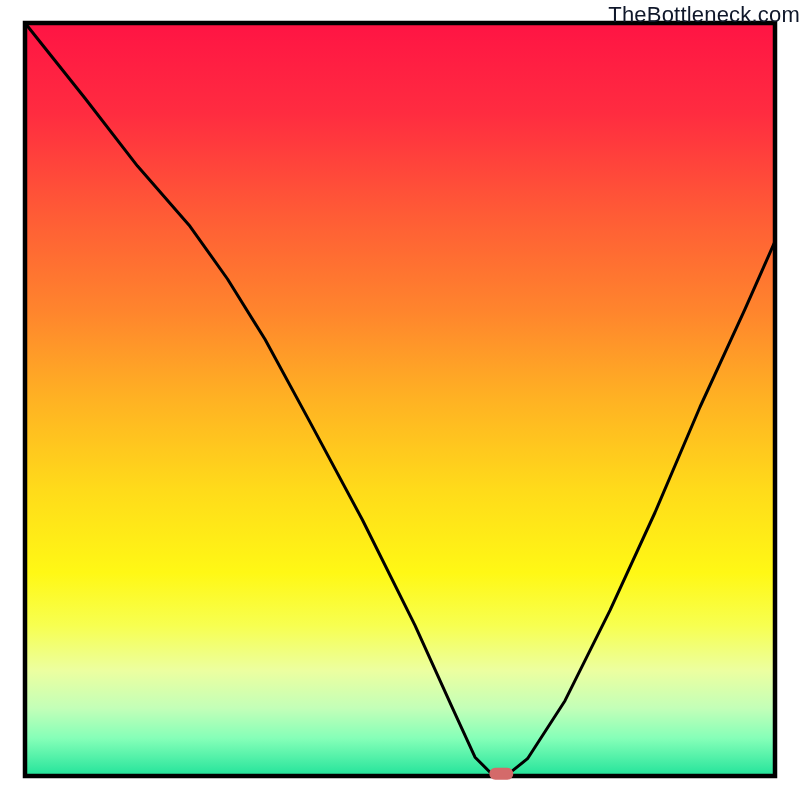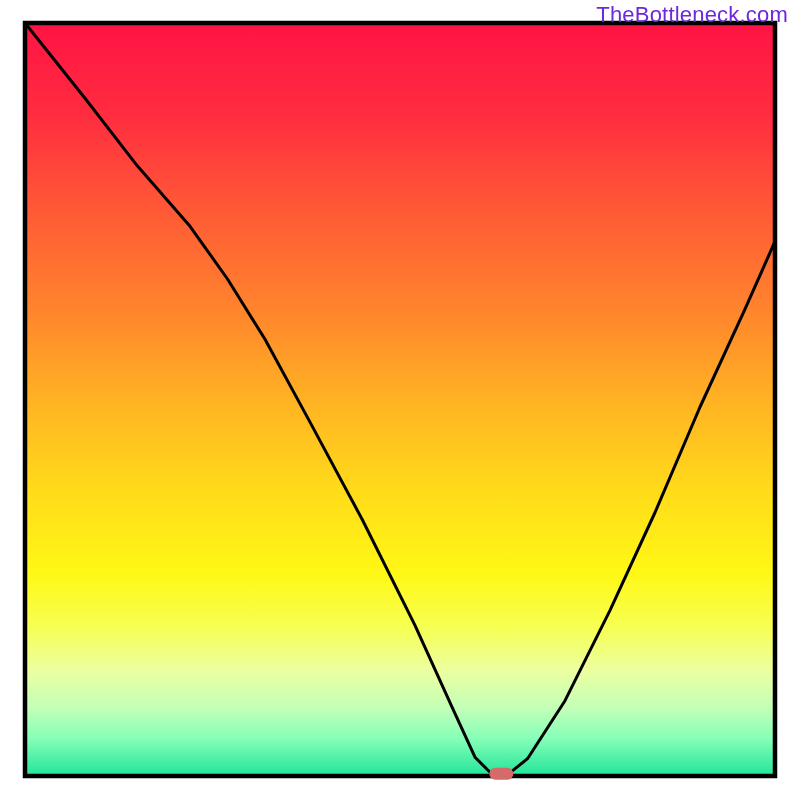--- a/index.html
+++ b/index.html
@@ -11,22 +11,22 @@
     font-family: Arial, Helvetica, sans-serif;
   }
   .container {
     position: relative;
     width: 800px;
     height: 800px;
   }
   .watermark {
     position: absolute;
     top: 2px;
-    right: 12px;
-    color: #6d28d9;
+    right: 0;
+    color: #0f172a;
     font-size: 22px;
     font-weight: 500;
     letter-spacing: 0.2px;
     z-index: 50;
   }
   svg.chart {
     position: absolute;
     top: 0;
     left: 0;
   }

